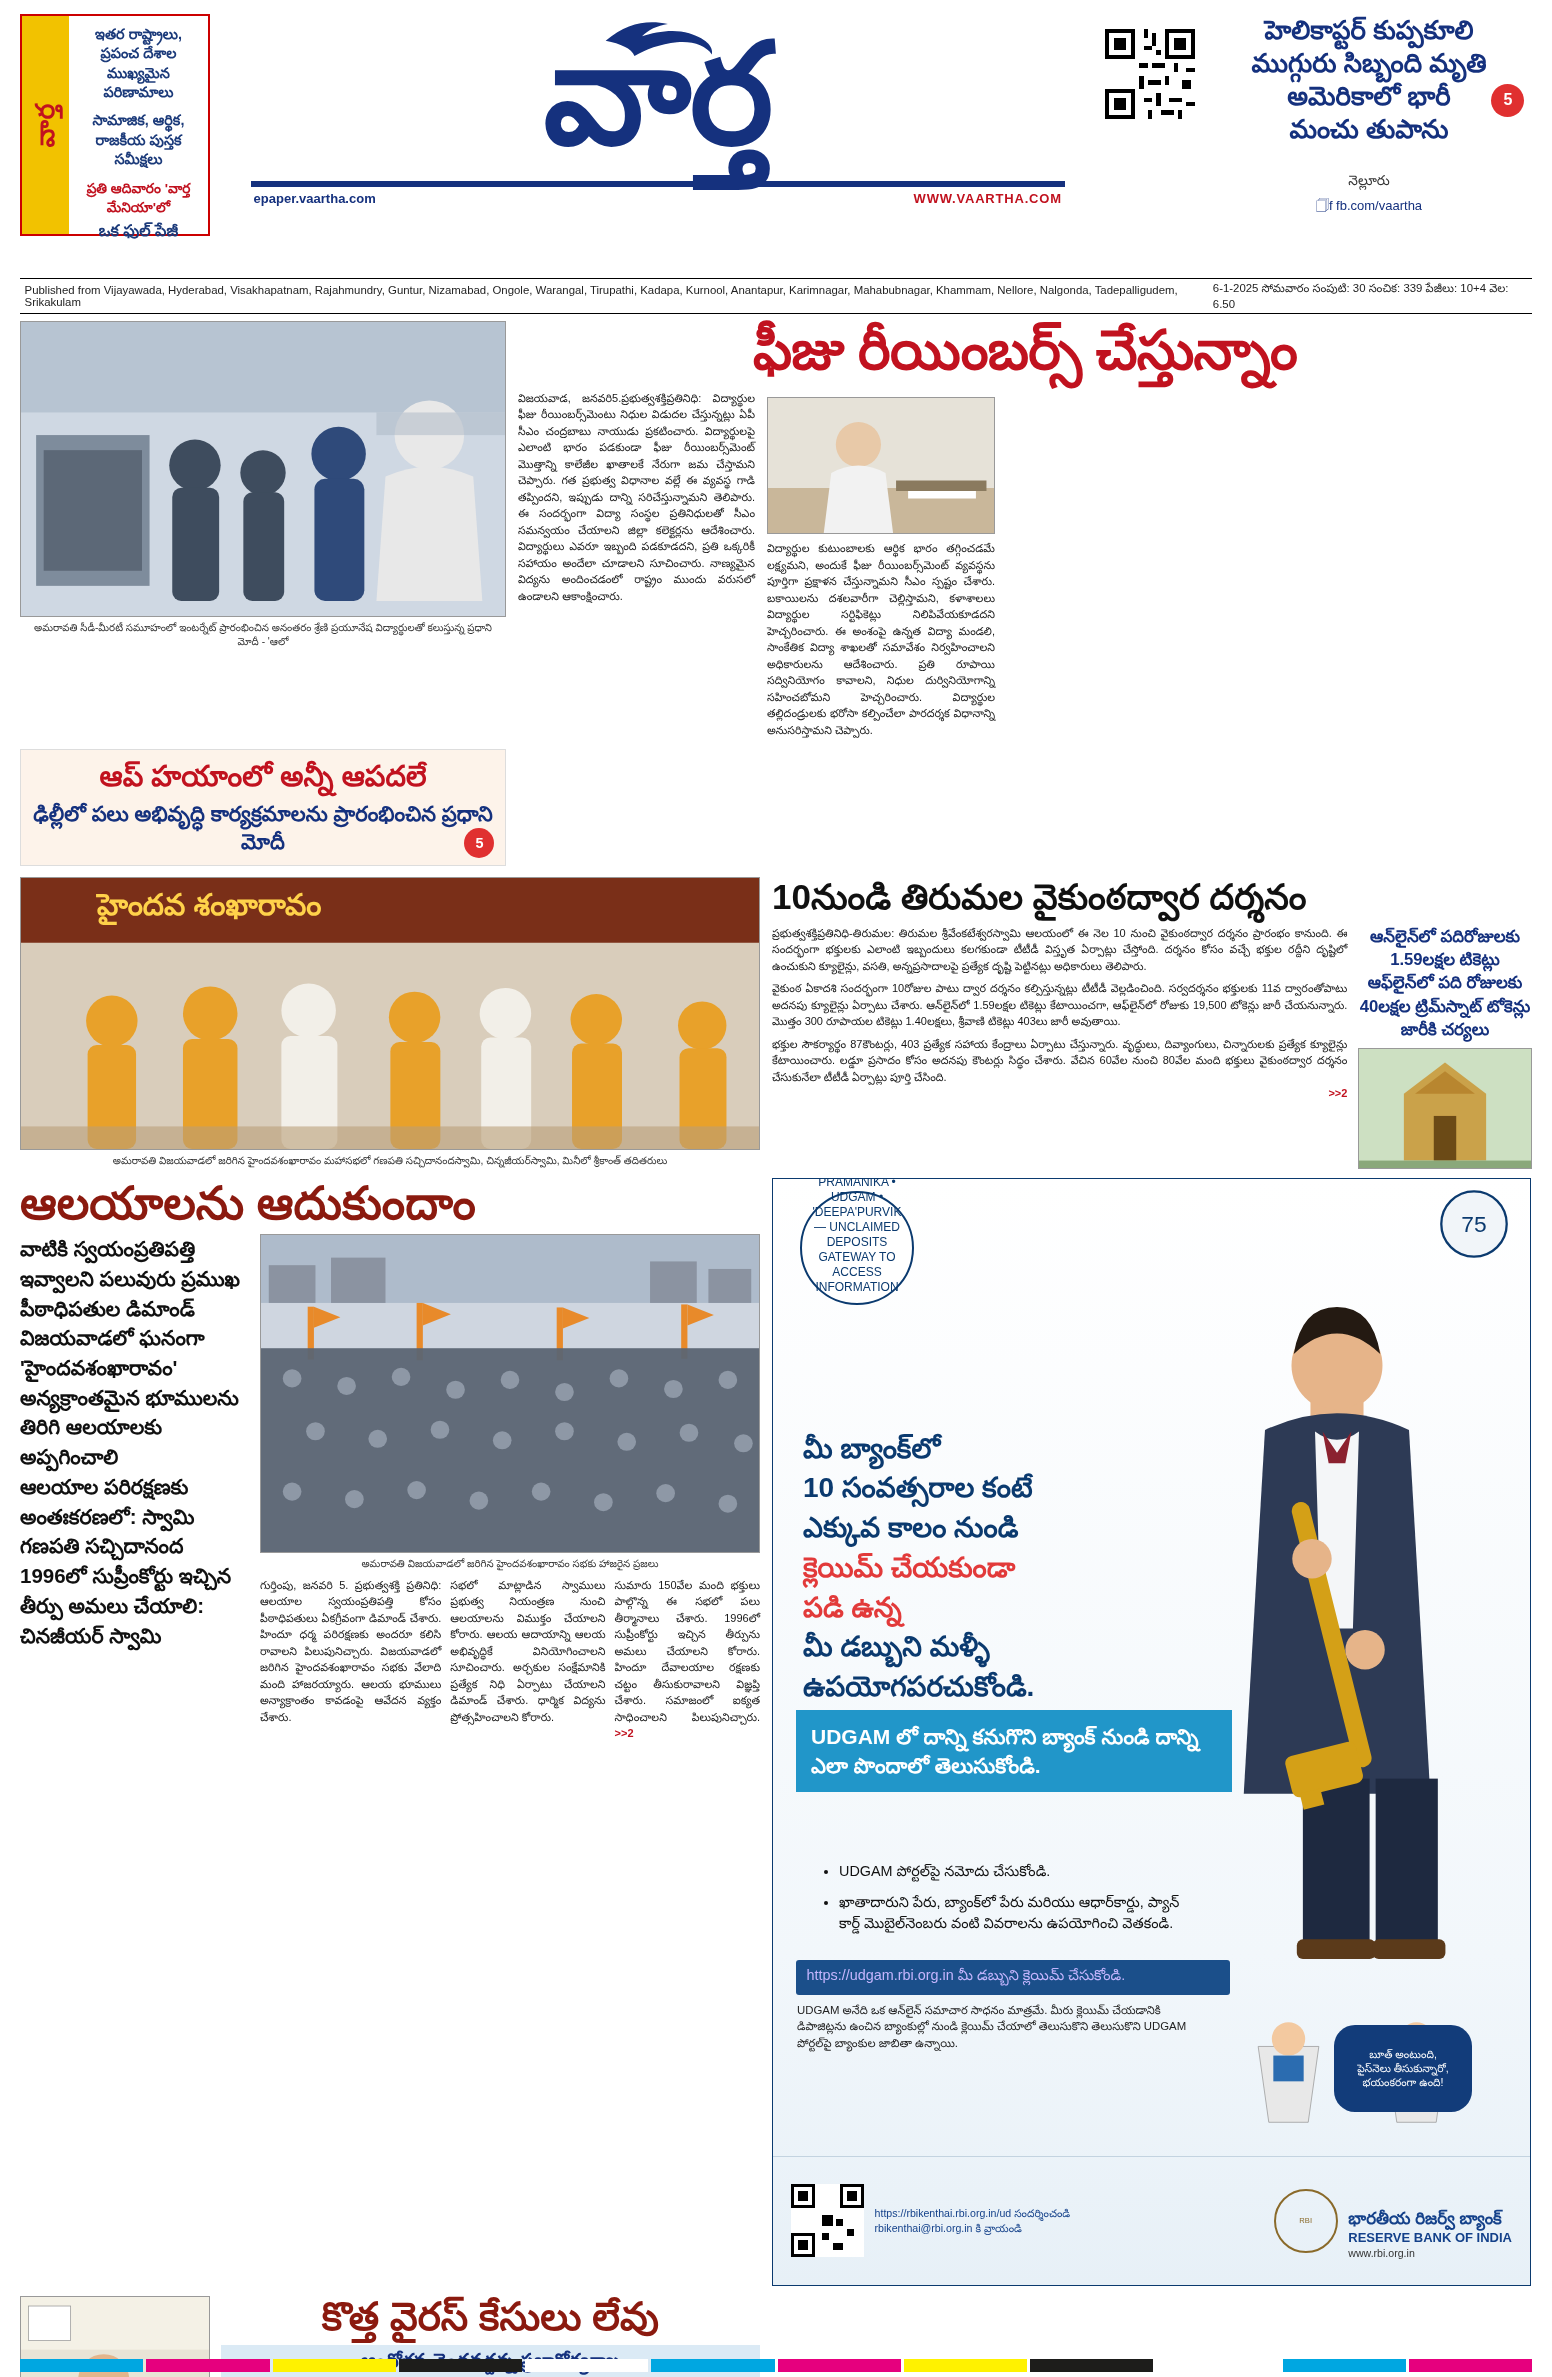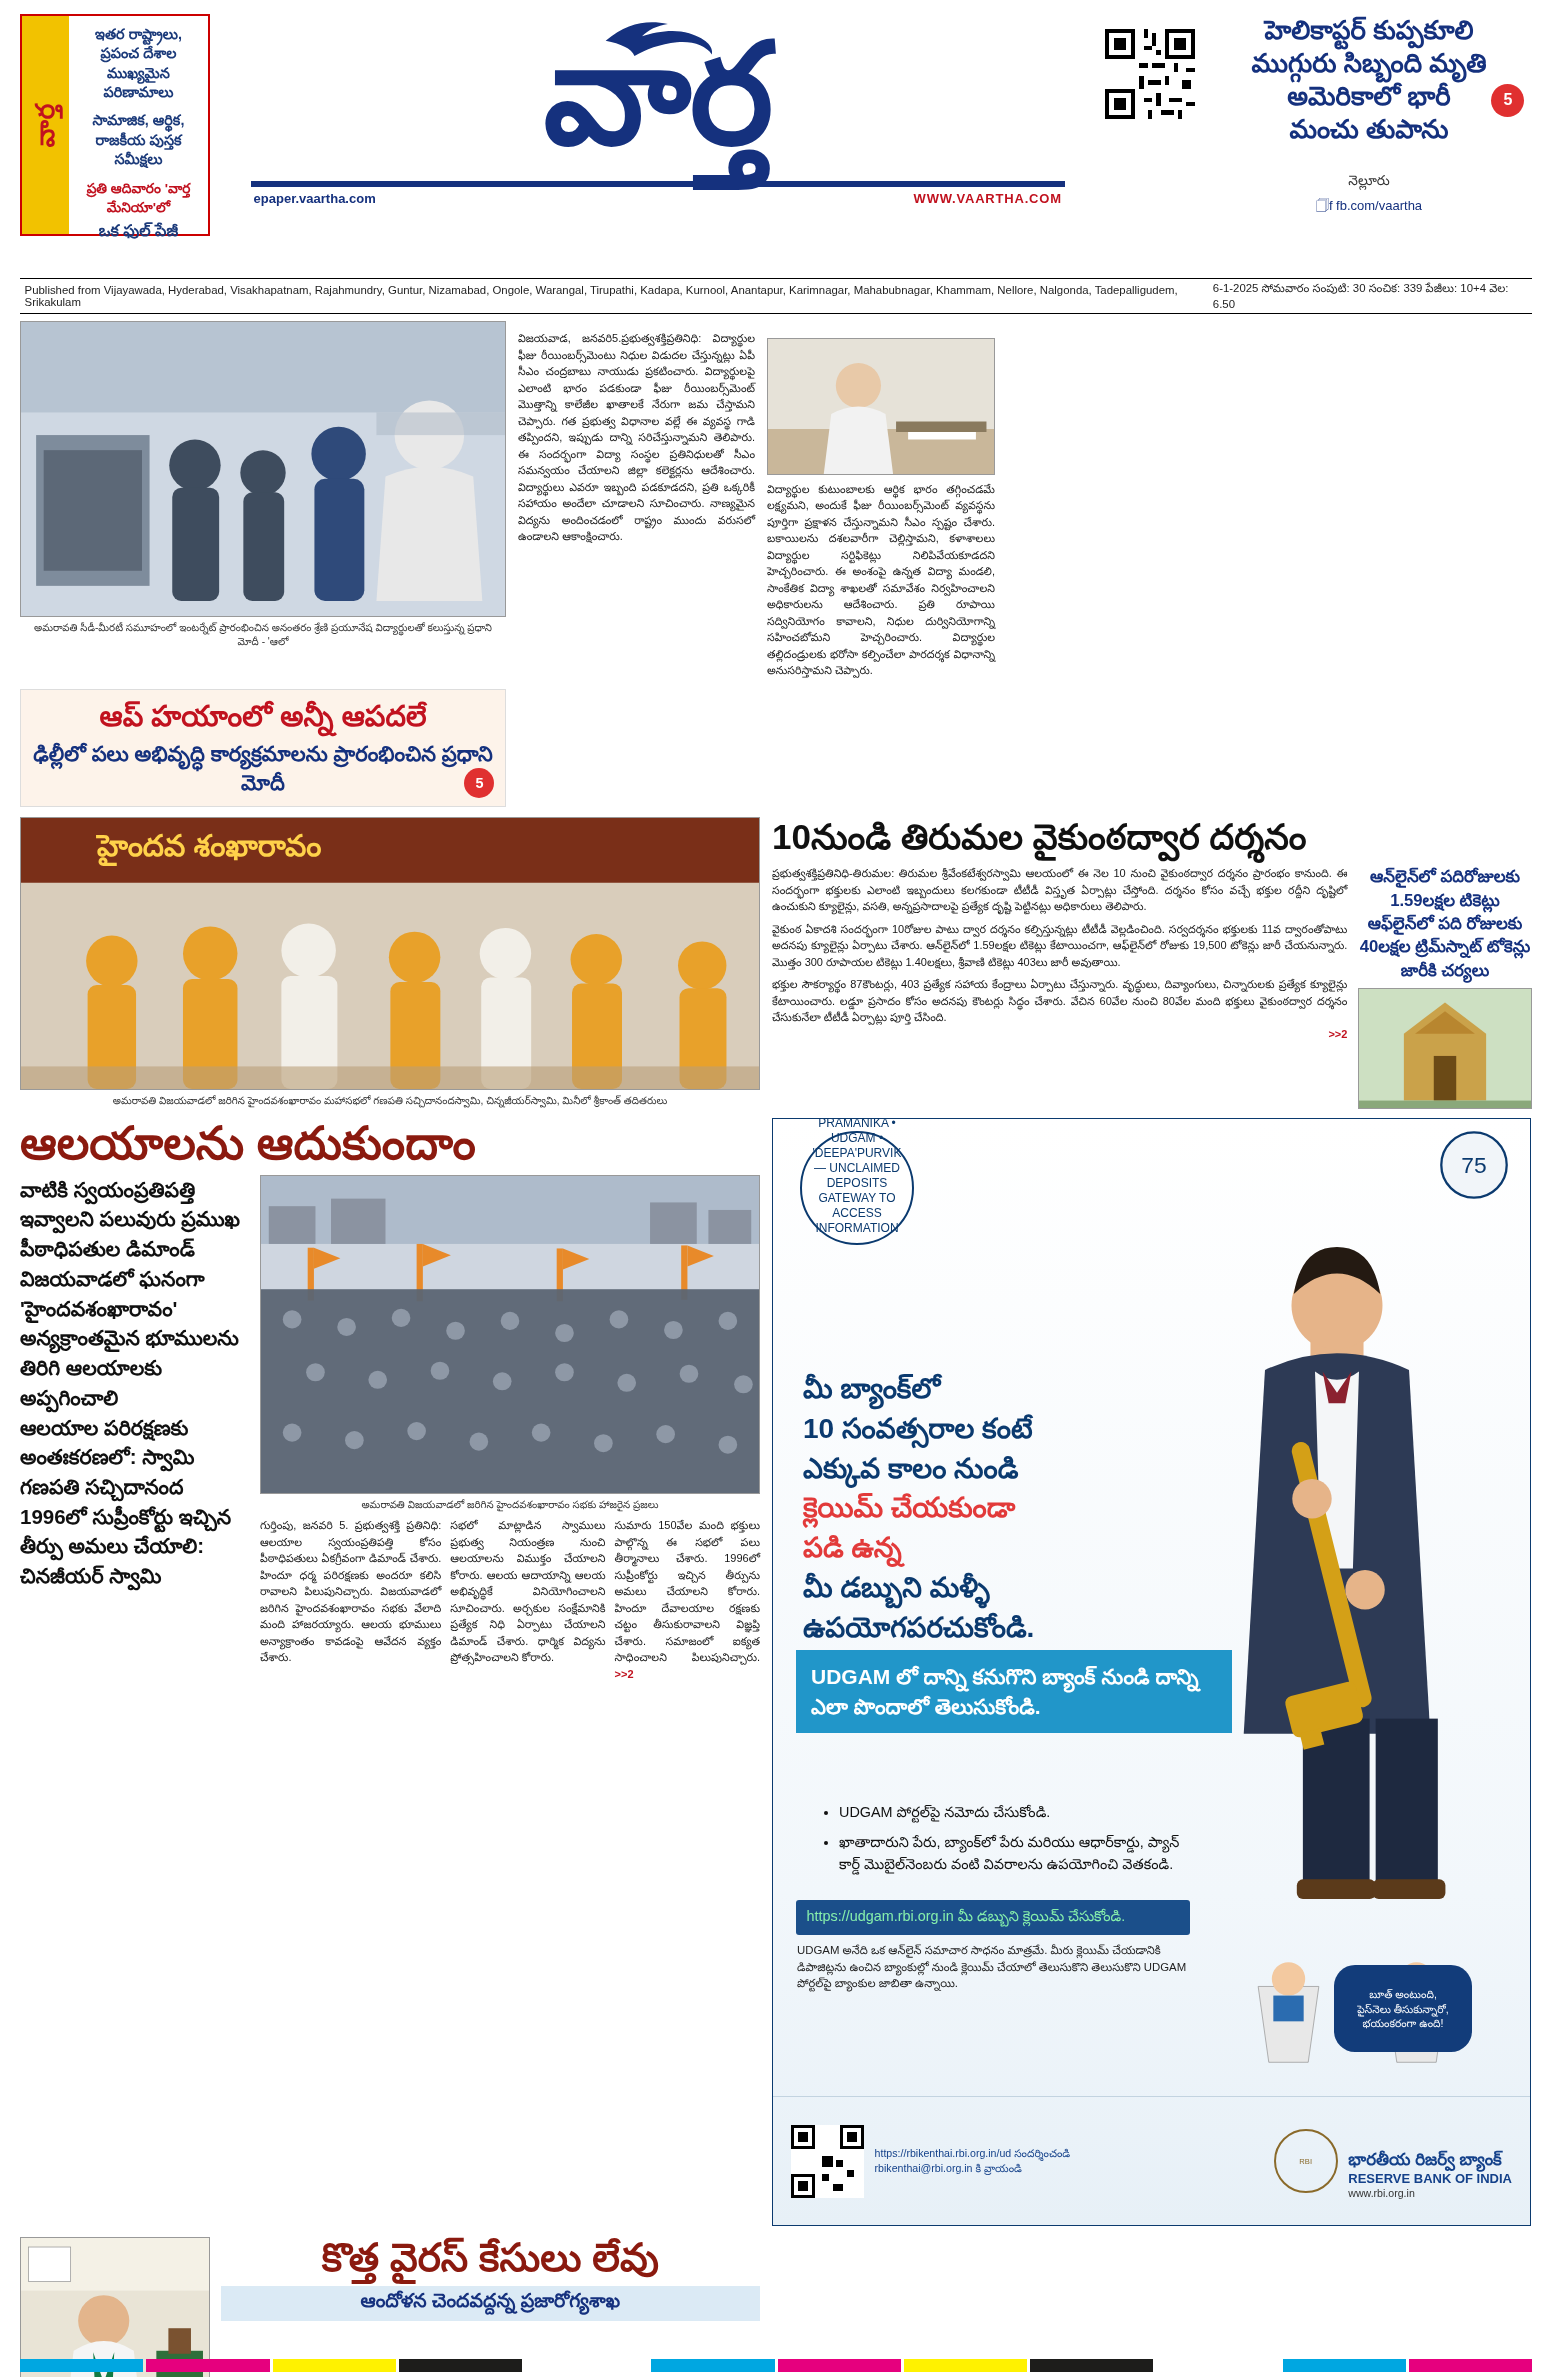--- a/index.html
+++ b/index.html
@@ -146,21 +146,21 @@
   .ad-logo-tr { position:absolute; right:21px; top:10.6px; text-align:center; }
   .ad-head { position:absolute; left:30px; top:250px; width:357px; font-size:28px; font-weight:bold; color:#0b3a6f; line-height:1.42;}
   .ad-head .accent { color:#e23a3a; }
   .ad-sub {
     position:absolute; left:23px; top:531px; width:436px; background:#2196c9; color:#fff;
     font-size:21px; padding:12px 15px; line-height:1.4; font-weight:bold;
   }
   .ad-bullets { position:absolute; left:26px; top:668px; width:394px; font-size:14.4px; color:#111; line-height:1.5;}
   .ad-bullets li { margin-bottom:9px; }
   .ad-url {
-    position:absolute; left:23px; top:781px; width:394px; background:#1b4f8a; color:#86efac;
+    position:absolute; left:23px; top:781px; width:434px; background:#1b4f8a; color:#c4b5fd;
     font-size:14.4px; padding:7.6px 10.6px; border-radius:3px;
   }
   .ad-fine { position:absolute; left:24px; top:823px; width:410px; font-size:11.4px; color:#222; line-height:1.45;}
   .ad-man { position:absolute; right:30px; top:114px; width:326px; height:668px; }
   .ad-bottom {
     position:absolute; left:0; right:0; bottom:0; height:129px; border-top:0.8px solid #c3d3e0;
     display:flex; align-items:center; justify-content:space-between; padding:0 18px;
   }
   .rbi-seal { width:64px;height:64px;border-radius:50%;border:2.3px solid #8a6a2a; display:flex;align-items:center;justify-content:center;color:#8a6a2a;font-size:7.6px;}
   .rbi-txt { color:#14418a; font-weight:bold; font-size:16.7px; line-height:1.25;margin-top:28px;}
@@ -300,20 +300,21 @@
             <circle cx="540" cy="150" r="46"></circle>
               <path d="M482 205 q58 -26 116 0 l12 165 h-140 z"></path>
           </g>
           <rect x="470" y="120" width="170" height="30" fill="#aab6c4" opacity=".5"></rect>
         </svg>
       </div>
       <div class="cap">అమరావతి సీడీ-మీరటీ సమూహంలో ఇంటర్నేట్ ప్రారంభించిన అనంతరం శ్రేణి ప్రయూనేష విద్యార్థులతో కలుస్తున్న ప్రధాని మోదీ - 'ఆలో</div>
     </div>
 
     <div class="lead-right">
+      <div class="lead-head">ఫీజు రీయింబర్స్ చేస్తున్నాం</div>
       <div class="lead-cols">
         <div class="lead-c1">
           <div class="body-col">విజయవాడ, జనవరి5.ప్రభుత్వ‌శ‌క్తిప్ర‌తిని‌ధి: విద్యార్థుల ఫీజు రీయింబర్స్‌మెంటు నిధుల విడుదల చేస్తున్నట్లు ఏపీ సీఎం చంద్రబాబు నాయుడు ప్రకటించారు. విద్యార్థులపై ఎలాంటి భారం పడకుండా ఫీజు రీయింబర్స్‌మెంట్ మొత్తాన్ని కాలేజీల ఖాతాలకే నేరుగా జమ చేస్తామని చెప్పారు. గత ప్రభుత్వ విధానాల వల్లే ఈ వ్యవస్థ గాడి తప్పిందని, ఇప్పుడు దాన్ని సరిచేస్తున్నామని తెలిపారు. ఈ సందర్భంగా విద్యా సంస్థల ప్రతినిధులతో సీఎం సమన్వయం చేయాలని జిల్లా కలెక్టర్లను ఆదేశించారు. విద్యార్థులు ఎవరూ ఇబ్బంది పడకూడదని, ప్రతి ఒక్కరికీ సహాయం అందేలా చూడాలని సూచించారు. నాణ్యమైన విద్యను అందించడంలో రాష్ట్రం ముందు వరుసలో ఉండాలని ఆకాంక్షించారు.</div>
         </div>
         <div style="width:228px;">
           <div class="photo mini-photo">
             <svg width="100%" height="100%" viewBox="0 0 300 180" preserveAspectRatio="none">
               <rect width="300" height="180" fill="#e6e2d8"></rect>
               <rect x="0" y="120" width="300" height="60" fill="#c9b79a"></rect>
               <circle cx="120" cy="62" r="30" fill="#e8c9a8"></circle>

